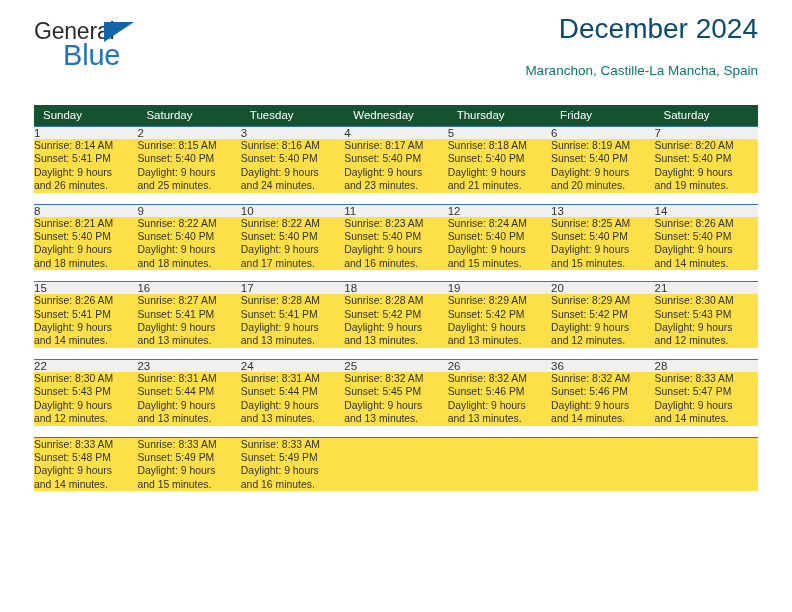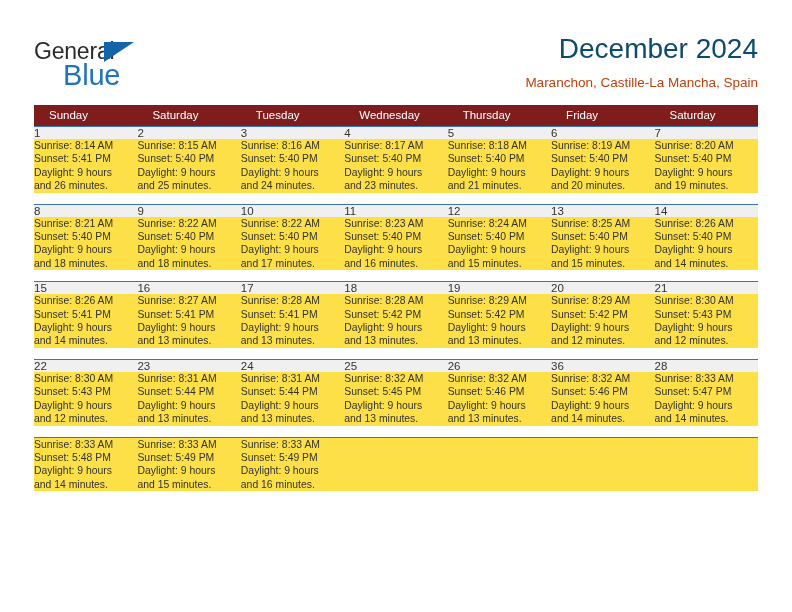--- a/index.html
+++ b/index.html
@@ -18,21 +18,21 @@
     position: relative;
     width: 792px;
     height: 612px;
     box-sizing: border-box;
   }
 
   
   .top {
     position: absolute;
     left: 34px;
-    top: 32px;
+    top: 12px;
     right: 34px;
     height: 70px;
   }
   .logo {
     position: absolute;
     left: 0;
     top: 6px;
     width: 200px;
     height: 58px;
   }
@@ -70,42 +70,42 @@
     text-align: right;
   }
   .cal-title {
     font-size: 28px;
     color: #0c4a6e;
     line-height: 34px;
     white-space: nowrap;
   }
   .cal-subtitle {
     font-size: 13.5px;
-    color: #c2410c;
+    color: #0f766e;
     line-height: 20px;
-    margin-top: 7px;
+    margin-top: 15px;
     white-space: nowrap;
   }
 
   
   .cal {
     position: absolute;
     left: 34px;
     top: 105px;
     width: 724px;
     border-collapse: collapse;
     table-layout: fixed;
   }
   .cal th {
-    background: #7f1d1d;
+    background: #14532d;
     color: #ffffff;
     font-size: 11.5px;
     font-weight: normal;
     text-align: left;
-    padding: 4px 0 5px 15px;
+    padding: 4px 0 5px 9px;
     height: 11px;
     border: none;
   }
   .cal td {
     vertical-align: top;
     padding: 0;
     border: none;
     width: 103.4px;
   }
   .week-sep td {

